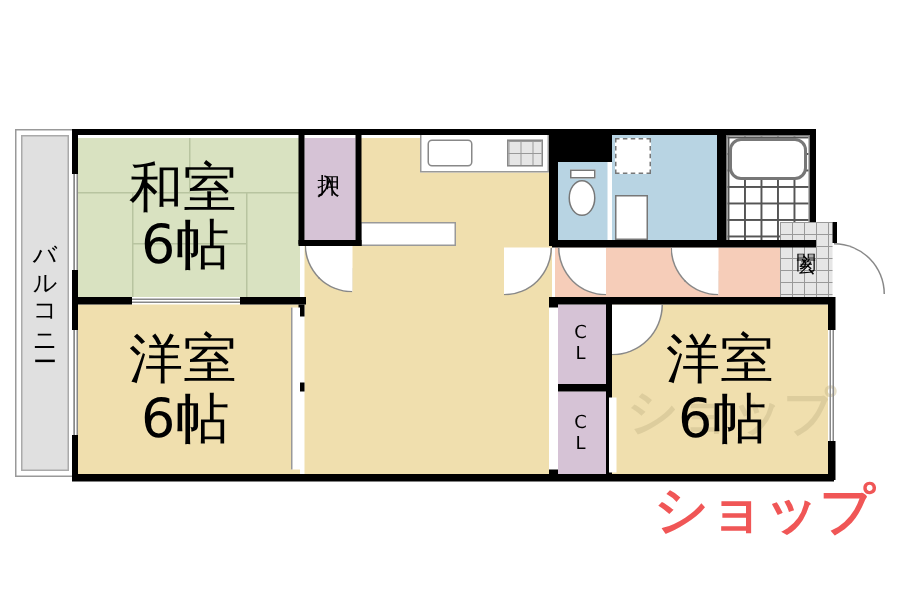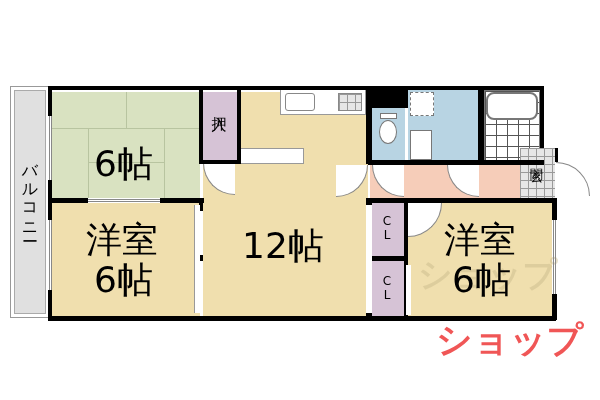--- a/index.html
+++ b/index.html
@@ -24,34 +24,34 @@
   <div class="abs" style="left:14px;top:90px;width:32px;height:224px;background:#e0e0e0;border:1px solid #aaa;"></div>
   <div class="label vert small" style="left:22px;top:152px;font-size:16px;letter-spacing:2px;">バルコニー</div>
 
   <div class="abs" style="left:52px;top:92px;width:148px;height:106px;background:#d9e2c1;">
     <div class="abs" style="left:74px;top:0;width:1px;height:36px;background:#b8c4a0;"></div>
     <div class="abs" style="left:0;top:36px;width:148px;height:1px;background:#b8c4a0;"></div>
     <div class="abs" style="left:36px;top:36px;width:1px;height:70px;background:#b8c4a0;"></div>
     <div class="abs" style="left:112px;top:36px;width:1px;height:70px;background:#b8c4a0;"></div>
     <div class="abs" style="left:36px;top:70px;width:76px;height:1px;background:#b8c4a0;"></div>
   </div>
+  <div class="label big" style="left:86px;top:108px;">和室</div>
   <div class="label big" style="left:94px;top:146px;">6帖</div>
 
   <div class="abs" style="left:203px;top:92px;width:34px;height:68px;background:#d6c3d6;"></div>
   <div class="label vert" style="left:211px;top:104px;font-size:15px;">押入</div>
 
   <div class="abs" style="left:240px;top:92px;width:128px;height:224px;background:#f0dfae;"></div>
   <div class="abs" style="left:203px;top:163px;width:40px;height:153px;background:#f0dfae;"></div>
 
   <div class="abs" style="left:280px;top:89px;width:86px;height:26px;background:#fff;border:1px solid #999;"></div>
   <div class="abs" style="left:285px;top:93px;width:30px;height:18px;border:1px solid #888;border-radius:3px;"></div>
   <div class="abs tile" style="left:338px;top:93px;width:24px;height:18px;border:1px solid #888;"></div>
 
   <div class="abs" style="left:240px;top:148px;width:64px;height:16px;background:#fff;border:1px solid #999;"></div>
-  <div class="label big" style="left:242px;top:228px;">12帖</div>
 
   <div class="abs" style="left:52px;top:203px;width:148px;height:113px;background:#f0dfae;"></div>
   <div class="label big" style="left:86px;top:222px;">洋室</div>
   <div class="label big" style="left:94px;top:262px;">6帖</div>
 
   <div class="abs" style="left:372px;top:108px;width:33px;height:54px;background:#b8d4e3;"></div>
   <div class="abs" style="left:380px;top:113px;width:17px;height:6px;background:#fff;border:1px solid #777;"></div>
   <div class="abs" style="left:379px;top:120px;width:18px;height:24px;background:#fff;border:1px solid #777;border-radius:50%;"></div>
 
   <div class="abs" style="left:408px;top:90px;width:72px;height:72px;background:#b8d4e3;"></div>

